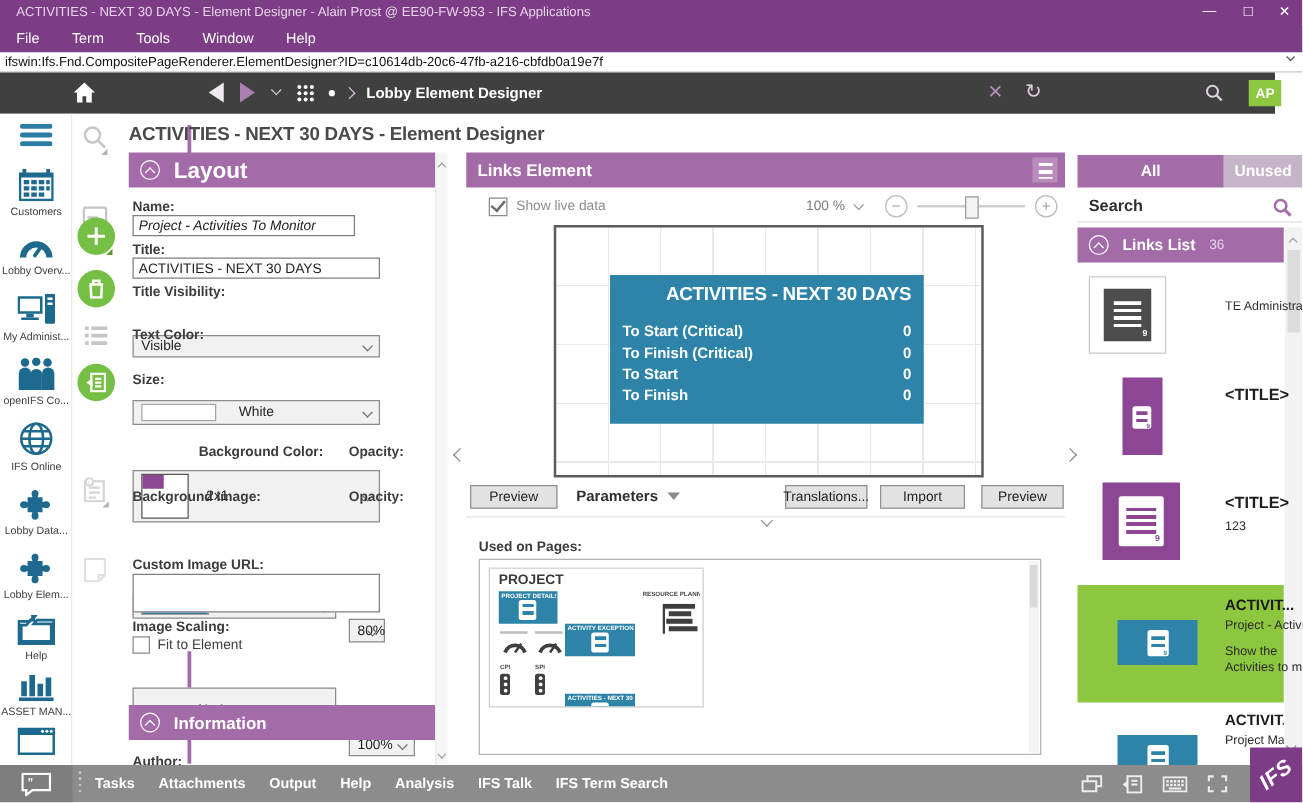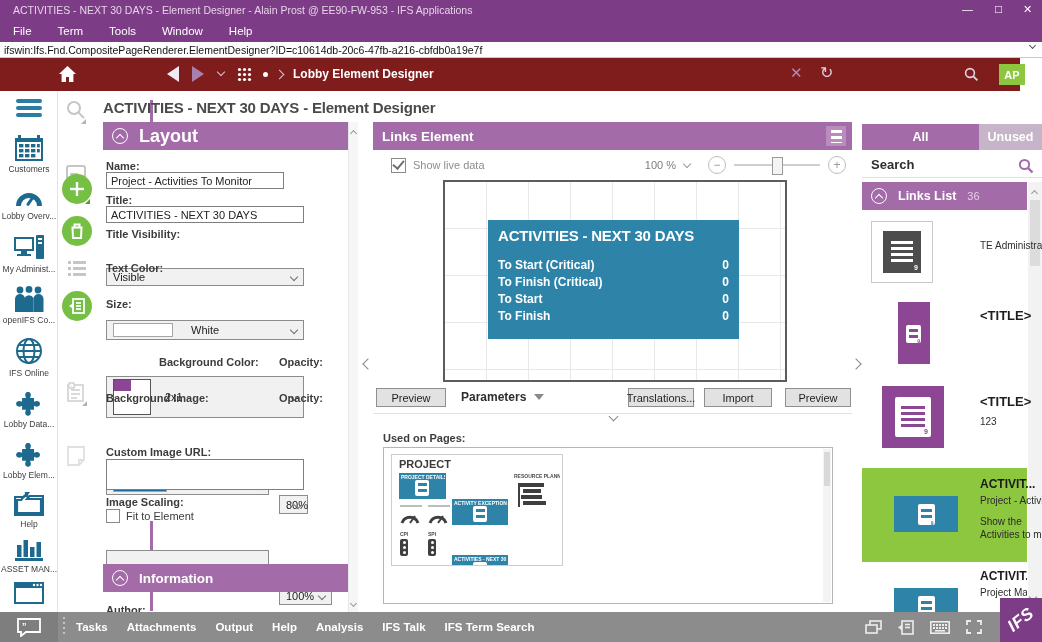--- a/index.html
+++ b/index.html
@@ -66,21 +66,21 @@
     <span style="font-size:11.5px;color:#fff;">Tools</span>
     <span style="font-size:11.5px;color:#fff;">Window</span>
     <span style="font-size:11.5px;color:#fff;">Help</span>
   </div>
 
   <div class="abs flex" style="left:0;top:42px;width:1042px;height:16px;background:#fff;border-bottom:1px solid #c9c9c9;box-sizing:border-box;">
     <span style="font-size:10.5px;color:#111;padding-left:4px;white-space:nowrap;">ifswin:Ifs.Fnd.CompositePageRenderer.ElementDesigner?ID=c10614db-20c6-47fb-a216-cbfdb0a19e7f</span>
     <span class="cv abs" style="right:7px;top:4px;color:#555;width:4px;height:4px;"></span>
   </div>
 
-  <div class="abs" style="left:0;top:58px;width:1020px;height:33px;background:#7f1d1d;">
+  <div class="abs" style="left:0;top:58px;width:1020px;height:33px;background:#404040;">
     <span class="abs" style="left:58px;top:7px;">
       <svg width="19" height="18" viewBox="0 0 19 18">
           <path d="M9.5 1 1 9h2.6v8h4.4v-5h3v5h4.4V9H18z" fill="#fff"></path>
         </svg>
     </span>
     <span class="abs" style="left:167px;top:8px;width:0;height:0;border-top:8px solid transparent;border-bottom:8px solid transparent;border-right:12px solid #f2eaf3;"></span>
     <span class="abs" style="left:192px;top:8px;width:0;height:0;border-top:8px solid transparent;border-bottom:8px solid transparent;border-left:12px solid #aa7fae;"></span>
     <span class="abs cv" style="left:218px;top:14px;color:#d9c3da;width:5px;height:5px;"></span>
     <span class="abs" style="left:237px;top:9px;">
       <svg width="15" height="15" viewBox="0 0 15 15">
@@ -312,21 +312,21 @@
   <div class="abs b" style="left:103px;top:99px;font-size:15px;color:#4a4a4a;letter-spacing:-0.2px;">ACTIVITIES - NEXT 30 DAYS - Element Designer</div>
 
   <div class="abs" style="left:103px;top:122px;width:245px;height:490px;">
     <div class="acc" style="width:245px;height:28px;">
       <span class="cchev">
           <i class="cu" style="width:5px;height:5px;"></i>
         </span>
       <span style="font-size:18px;">Layout</span>
     </div>
     <div class="abs lbl" style="left:3px;top:38px;">Name:</div>
-    <div class="abs inp" style="left:3px;top:50px;width:178px;height:17px;">Project - Activities To Monitor</div>
+    <div class="abs inp" style="left:3px;top:50px;width:178px;height:17px;font-style:italic;">Project - Activities To Monitor</div>
     <div class="abs lbl" style="left:3px;top:72px;">Title:</div>
     <div class="abs inp" style="left:3px;top:84px;width:198px;height:17px;">ACTIVITIES - NEXT 30 DAYS</div>
     <div class="abs lbl" style="left:3px;top:106px;">Title Visibility:</div>
     <div class="abs sel" style="left:3px;top:118px;width:198px;height:18px;">
       <span>Visible</span>
         <i class="car cv"></i>
     </div>
     <div class="abs lbl" style="left:3px;top:140px;">Text Color:</div>
     <div class="abs sel" style="left:3px;top:152px;width:198px;height:20px;gap:18px;">
       <span style="width:58px;height:12px;background:#fff;border:1px solid #a5a5a5;"></span>
@@ -379,21 +379,21 @@
   </div>
 
   <div class="abs" style="left:348px;top:122px;width:10px;height:490px;background:#f6f6f6;border-left:1px solid #e8e8e8;box-sizing:border-box;">
     <i class="cu abs" style="left:2px;top:6px;color:#9a9a9a;width:4px;height:4px;"></i>
     <i class="cv abs" style="left:2px;bottom:6px;color:#9a9a9a;width:4px;height:4px;"></i>
   </div>
 
   <i class="cl abs" style="left:364px;top:360px;color:#8a8a8a;width:7px;height:7px;"></i>
   <i class="cr abs" style="left:852px;top:360px;color:#8a8a8a;width:7px;height:7px;"></i>
 
-  <div class="abs" style="left:373px;top:122px;width:479px;height:490px;">
+  <div class="abs" style="left:373px;top:122px;width:479px;height:490px;text-align:right;">
     <div class="acc" style="width:479px;height:28px;justify-content:space-between;padding-right:6px;">
       <span style="font-size:13.5px;">Links Element</span>
       <span class="flex" style="width:20px;height:20px;background:#b98cbd;justify-content:center;">
         <i class="lines" style="width:11px;height:13px;color:#fff;"></i>
       </span>
     </div>
 
     <div class="abs flex" style="left:0;top:30px;width:479px;height:26px;">
       <span class="flex" style="margin-left:18px;width:13px;height:13px;background:#fff;border:1px solid #8a8a8a;justify-content:center;">
         <i style="width:5px;height:9px;border-right:2px solid #6e6e6e;border-bottom:2px solid #6e6e6e;transform:rotate(40deg);margin-top:-3px;"></i>

